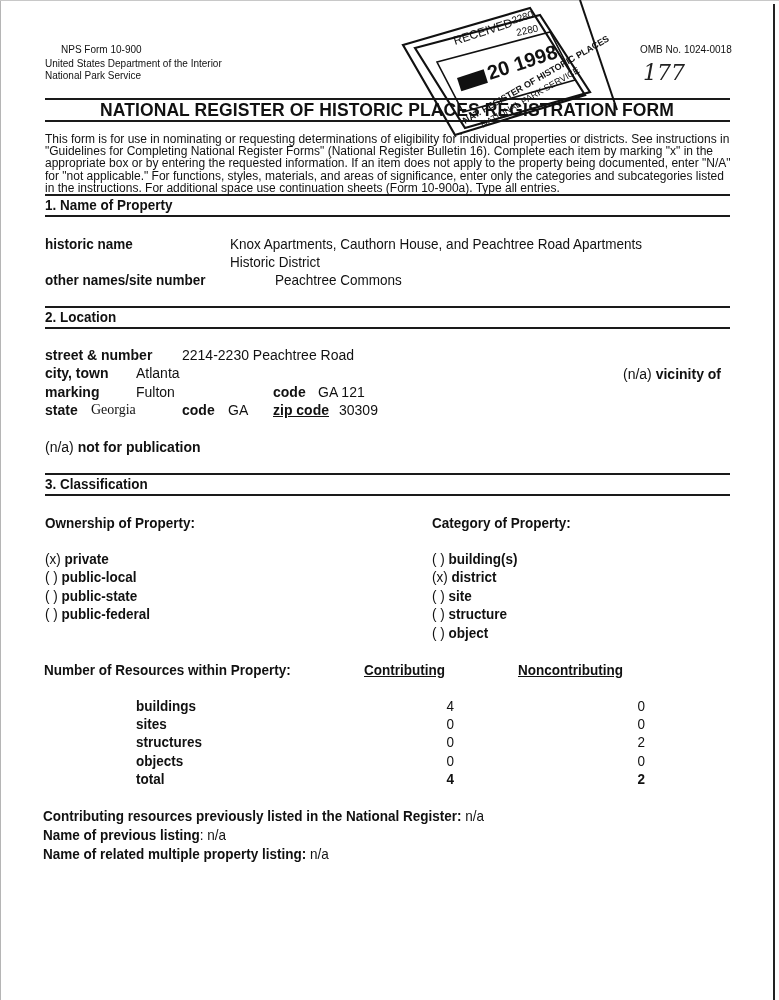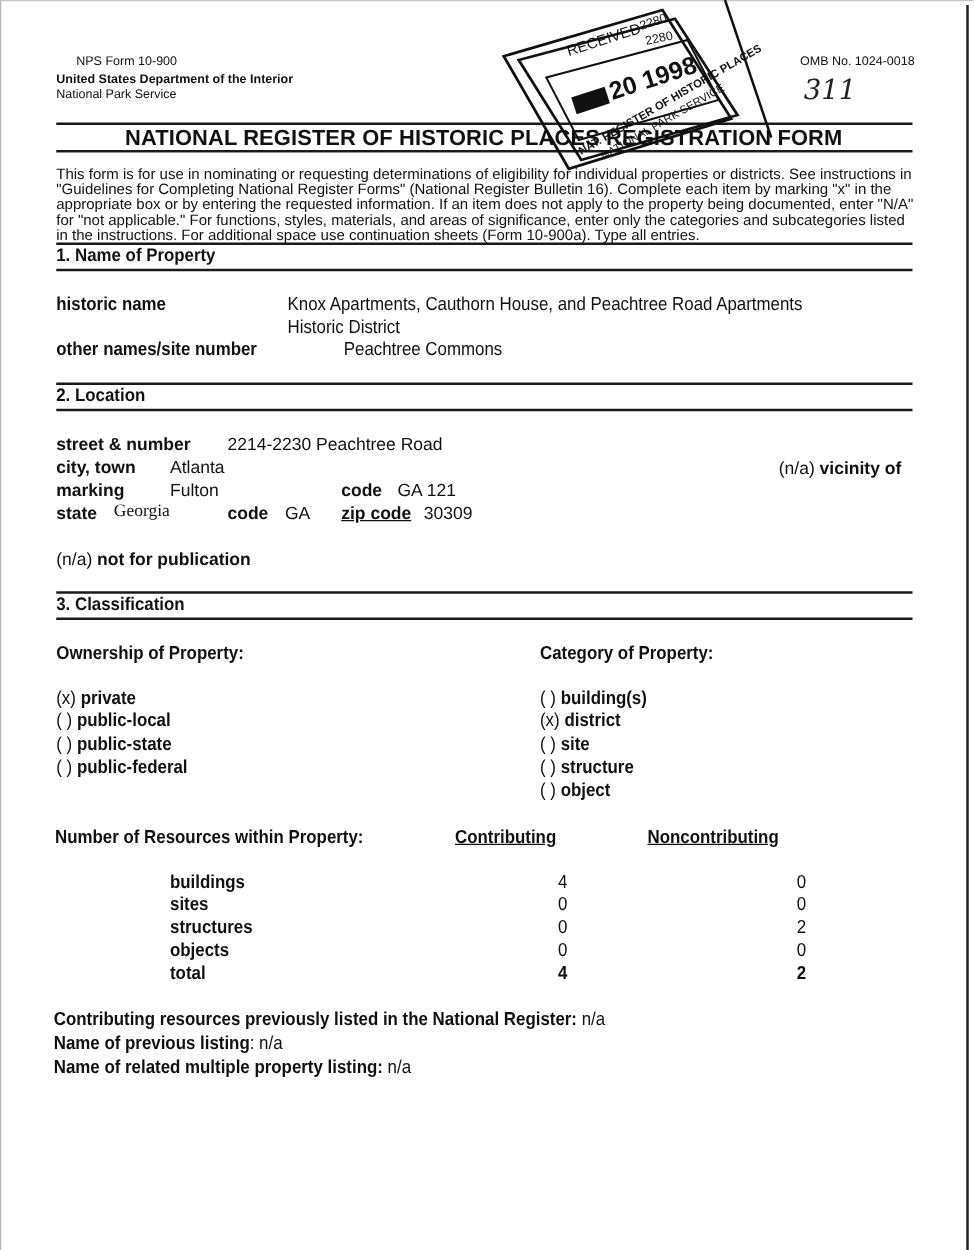--- a/index.html
+++ b/index.html
@@ -30,24 +30,24 @@
 </style>
 </head>
 <body>
 
 <div class="page">
   <div class="edge-left"></div>
   <div class="edge-top"></div>
   <div class="edge-right"></div>
 
   <div class="abs hdr-small" style="left:45px; top:43px;margin-left:16px;">NPS Form 10-900</div>
-  <div class="abs hdr-small" style="left:45px; top:57px;font-weight:bold;">United States Department of the Interior</div>
+  <div class="abs hdr-small" style="left:45px; top:57px;">United States Department of the Interior</div>
   <div class="abs hdr-small" style="left:45px; top:69px;">National Park Service</div>
   <div class="abs hdr-small" style="left:640px; top:43px;">OMB No. 1024-0018</div>
-  <div class="abs handwrite" style="left:643px; top:60px;">311</div>
+  <div class="abs handwrite" style="left:643px; top:60px;">177</div>
 
   <div class="hline" style="left:45px; top:98px; width:685px;"></div>
   <div class="abs title" style="left:100px; top:100px;">NATIONAL REGISTER OF HISTORIC PLACES REGISTRATION FORM</div>
   <div class="hline" style="left:45px; top:120px; width:685px;"></div>
 
   <svg class="stamp" style="left:395px; top:0px;" width="230" height="140" viewBox="0 0 230 140">
     <g fill="none" stroke="#111" stroke-width="2.2">
       <polygon points="8,45 135,8 190,95 60,135"></polygon>
       <polygon points="20,48 145,15 195,92 70,128"></polygon>
       <polygon points="42,62 155,32 180,80 68,112" stroke-width="1.6"></polygon>

